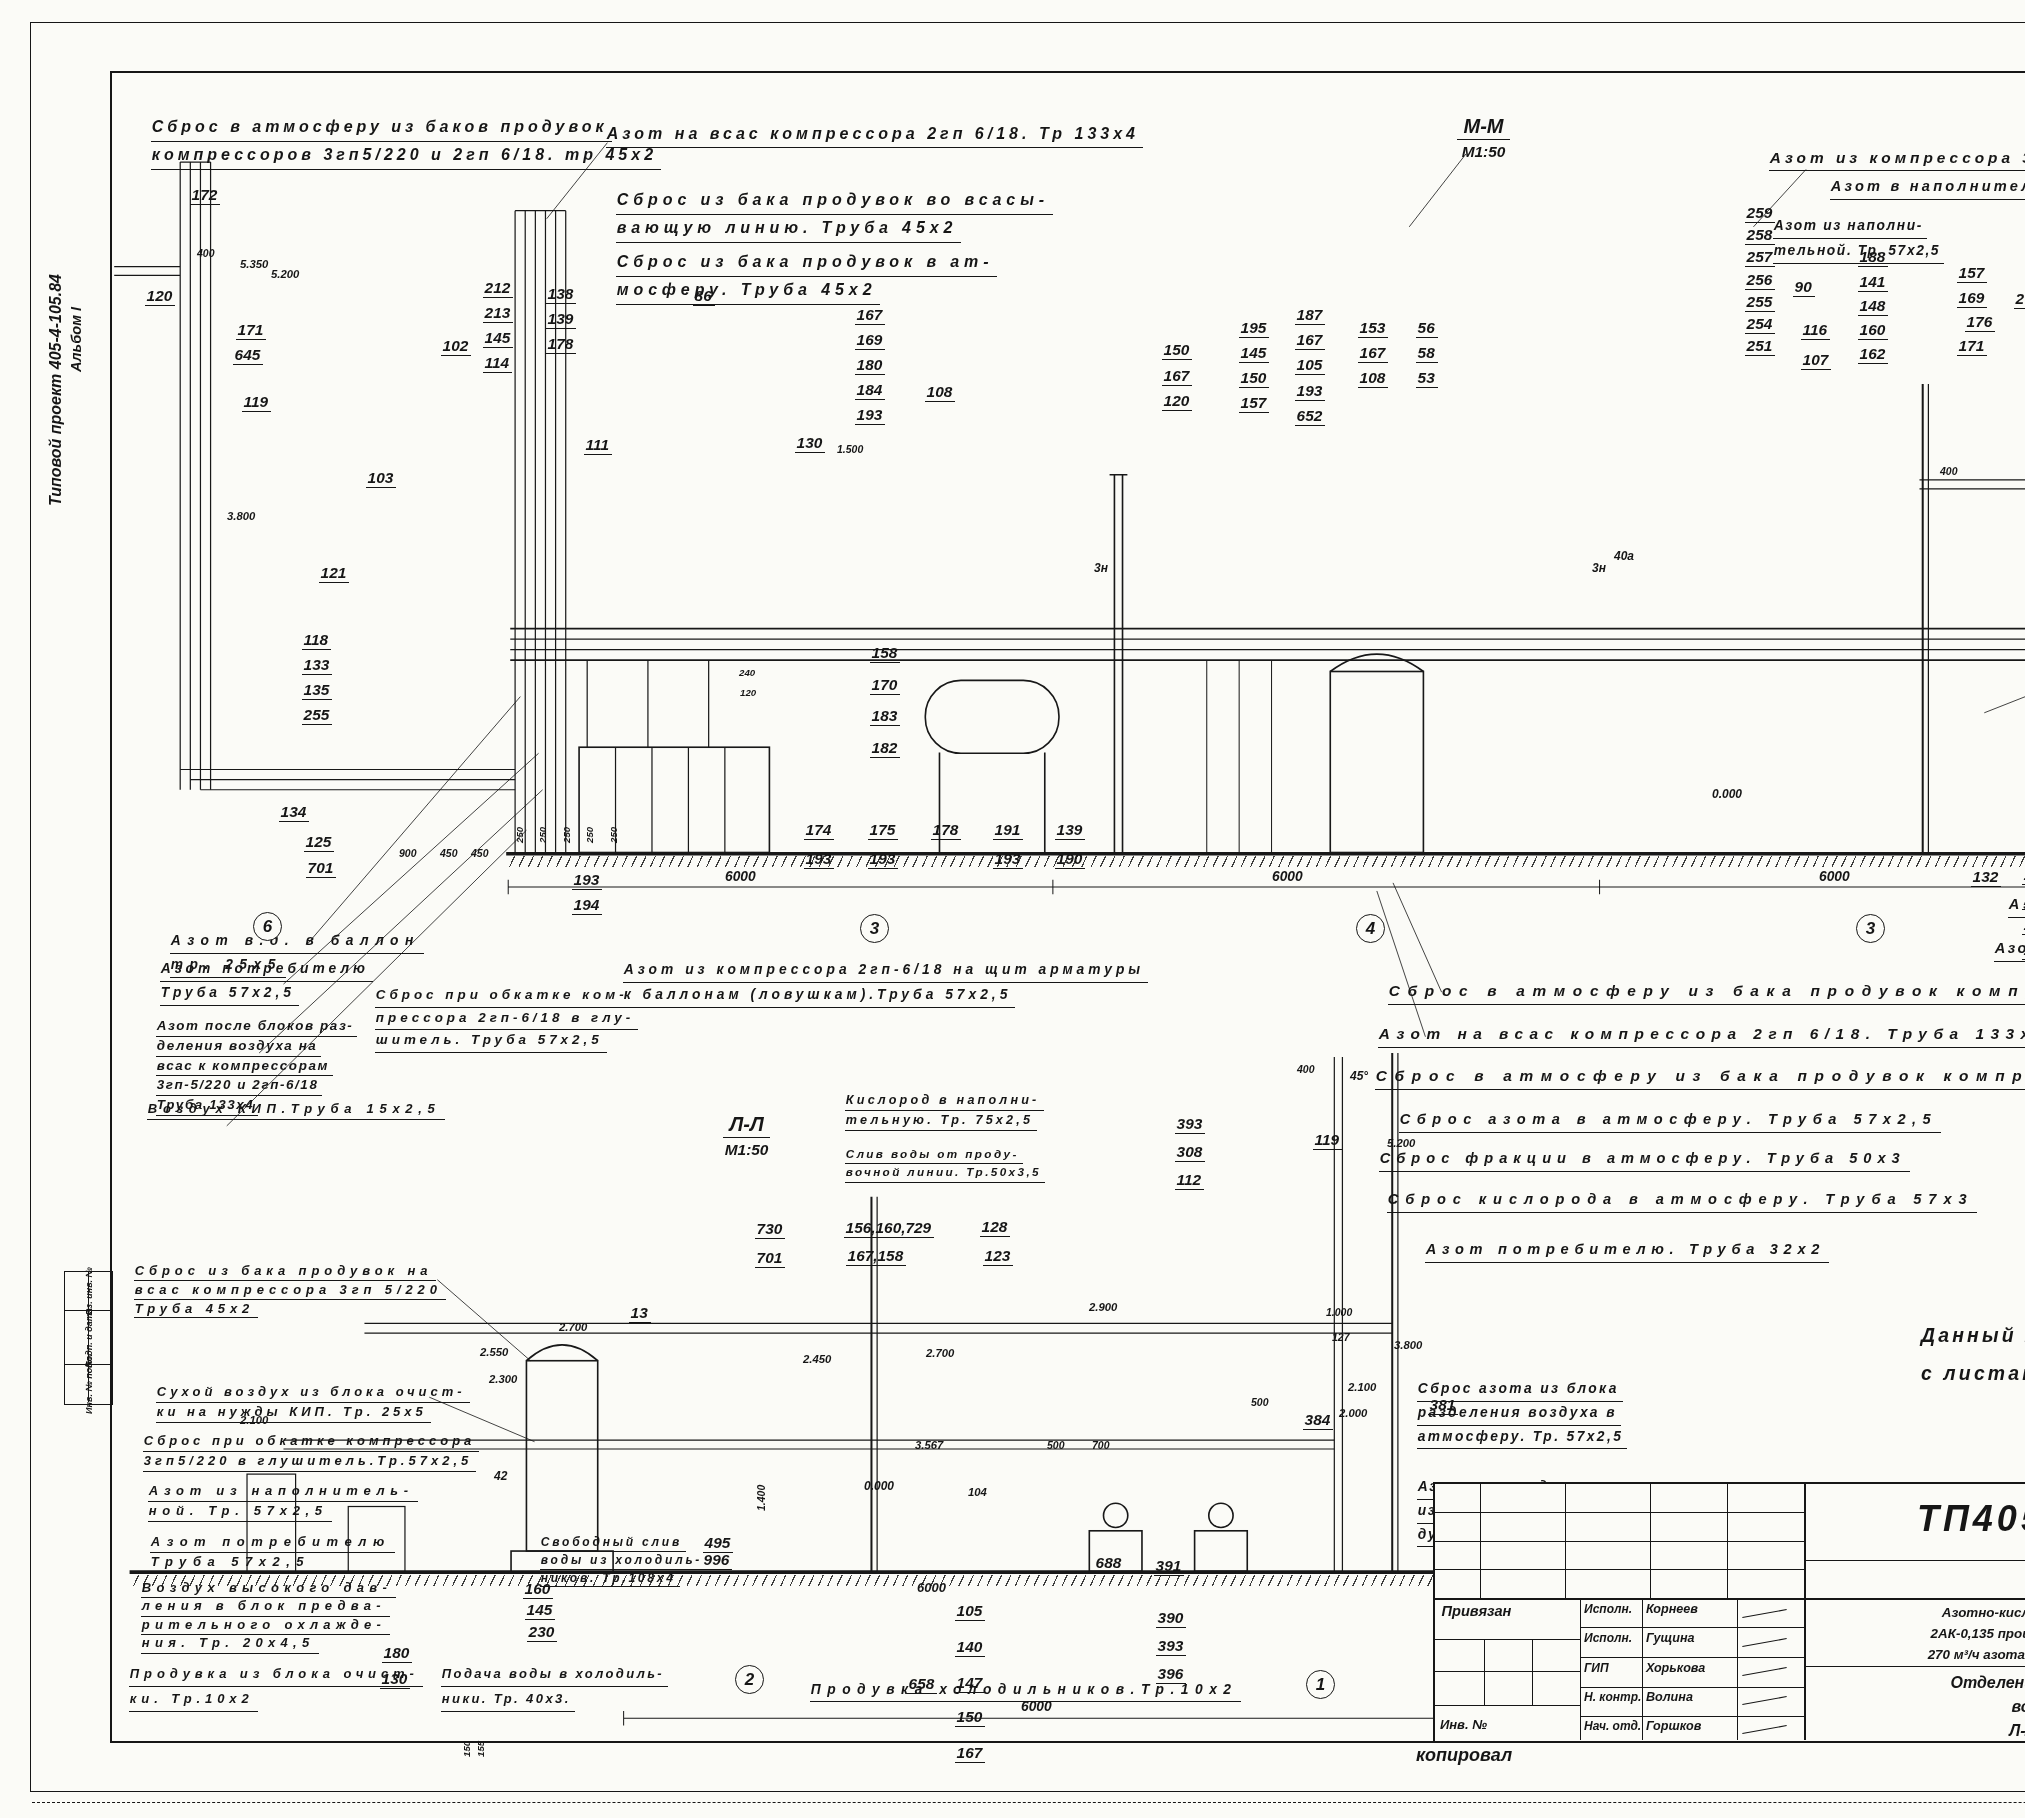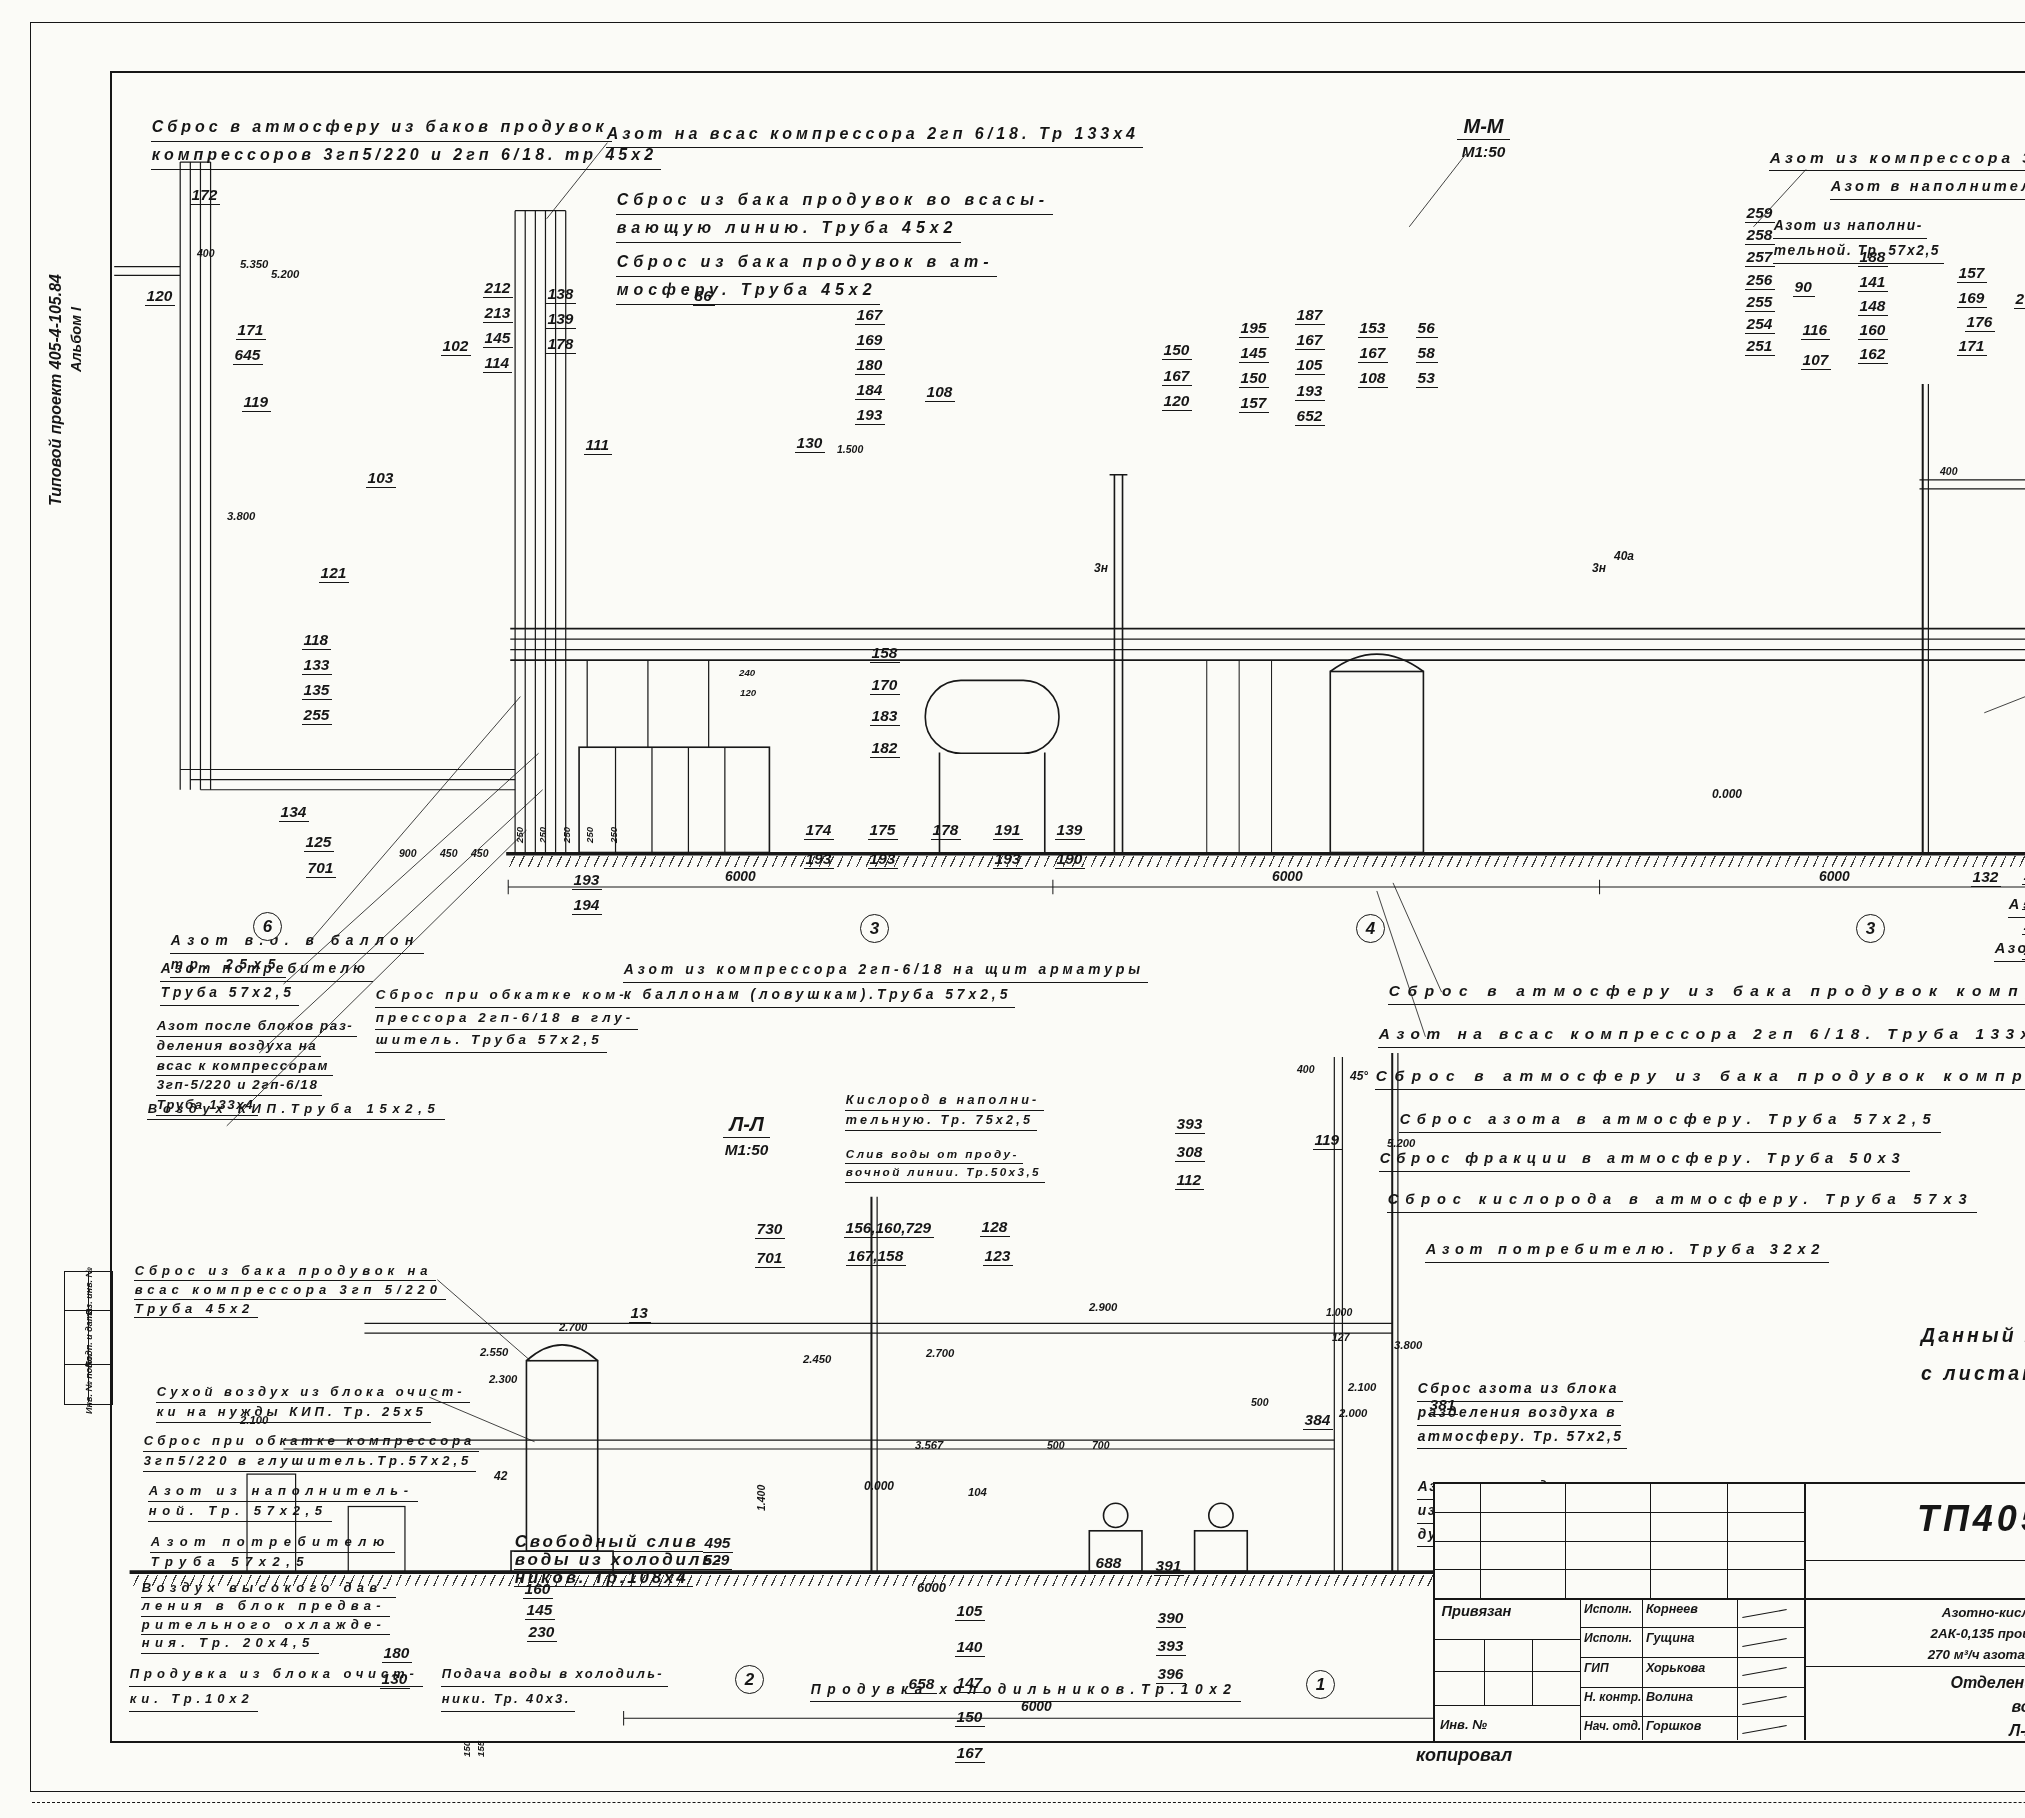--- a/index.html
+++ b/index.html
@@ -213,21 +213,21 @@
         <div class="ln" style="line-height: 16.6px;">ния. Тр. 20х4,5</div>
       </div>
       <div class="ann" style="left: 129px; top: 1662px; font-size: 13px; letter-spacing: 4.9px;">
         <div class="ln" style="line-height: 23px;">Продувка из блока очист-</div>
         <div class="ln" style="line-height: 23px;">ки. Тр.10х2</div>
       </div>
       <div class="ann" style="left: 441px; top: 1662px; font-size: 13px; letter-spacing: 2.4px;">
         <div class="ln" style="line-height: 23px;">Подача воды в холодиль-</div>
         <div class="ln" style="line-height: 23px;">ники. Тр. 40х3.</div>
       </div>
-      <div class="ann" style="left: 514px; top: 1534px; font-size: 17px; letter-spacing: 2.8px;">
+      <div class="ann" style="left: 540px; top: 1534px; font-size: 12px; letter-spacing: 2.8px;">
         <div class="ln" style="line-height: 16px;">Свободный слив</div>
         <div class="ln" style="line-height: 16px;">воды из холодиль-</div>
         <div class="ln" style="line-height: 16px;">ников. Тр.108х4</div>
       </div>
       <div class="ann" style="left: 810px; top: 1679px; font-size: 13.8px; letter-spacing: 6.5px;">
         <div class="ln" style="line-height: 21px;">Продувка холодильников.Тр.10х2</div>
       </div>
       <div class="ann" style="left: 845px; top: 1091px; font-size: 12.6px; letter-spacing: 3.2px;">
         <div class="ln" style="line-height: 18px;">Кислород в наполни-</div>
         <div class="ln" style="line-height: 18px;">тельную. Тр. 75х2,5</div>
@@ -340,21 +340,21 @@
       <div class="callout" style="left: 1313px; top: 1131px; font-size: 15.4px;">119</div>
       <div class="callout" style="left: 1303px; top: 1411px; font-size: 15.4px;">384</div>
       <div class="callout" style="left: 1428px; top: 1396px; font-size: 15.4px;">381</div>
       <div class="callout" style="left: 1094px; top: 1554px; font-size: 15.4px;">688</div>
       <div class="callout" style="left: 1154px; top: 1557px; font-size: 15.4px;">391</div>
       <div class="callout" style="left: 1156px; top: 1609px; font-size: 15.4px;">390</div>
       <div class="callout" style="left: 1156px; top: 1637px; font-size: 15.4px;">393</div>
       <div class="callout" style="left: 1156px; top: 1665px; font-size: 15.4px;">396</div>
       <div class="callout" style="left: 907px; top: 1675px; font-size: 15.4px;">658</div>
       <div class="callout" style="left: 703px; top: 1534px; font-size: 15.4px;">495</div>
-      <div class="callout" style="left: 702px; top: 1551px; font-size: 15.4px;">529</div>
+      <div class="callout" style="left: 702px; top: 1551px; font-size: 15.4px;">996</div>
       <div class="callout" style="left: 955px; top: 1602px; font-size: 15.4px;">105</div>
       <div class="callout" style="left: 955px; top: 1638px; font-size: 15.4px;">140</div>
       <div class="callout" style="left: 955px; top: 1674px; font-size: 15.4px;">147</div>
       <div class="callout" style="left: 955px; top: 1708px; font-size: 15.4px;">150</div>
       <div class="callout" style="left: 955px; top: 1744px; font-size: 15.4px;">167</div>
       <div class="callout" style="left: 523px; top: 1580px; font-size: 15.4px;">160</div>
       <div class="callout" style="left: 525px; top: 1601px; font-size: 15.4px;">145</div>
       <div class="callout" style="left: 527px; top: 1623px; font-size: 15.4px;">230</div>
       <div class="callout" style="left: 382px; top: 1644px; font-size: 15.4px;">180</div>
       <div class="callout" style="left: 380px; top: 1670px; font-size: 15.4px;">130</div>

